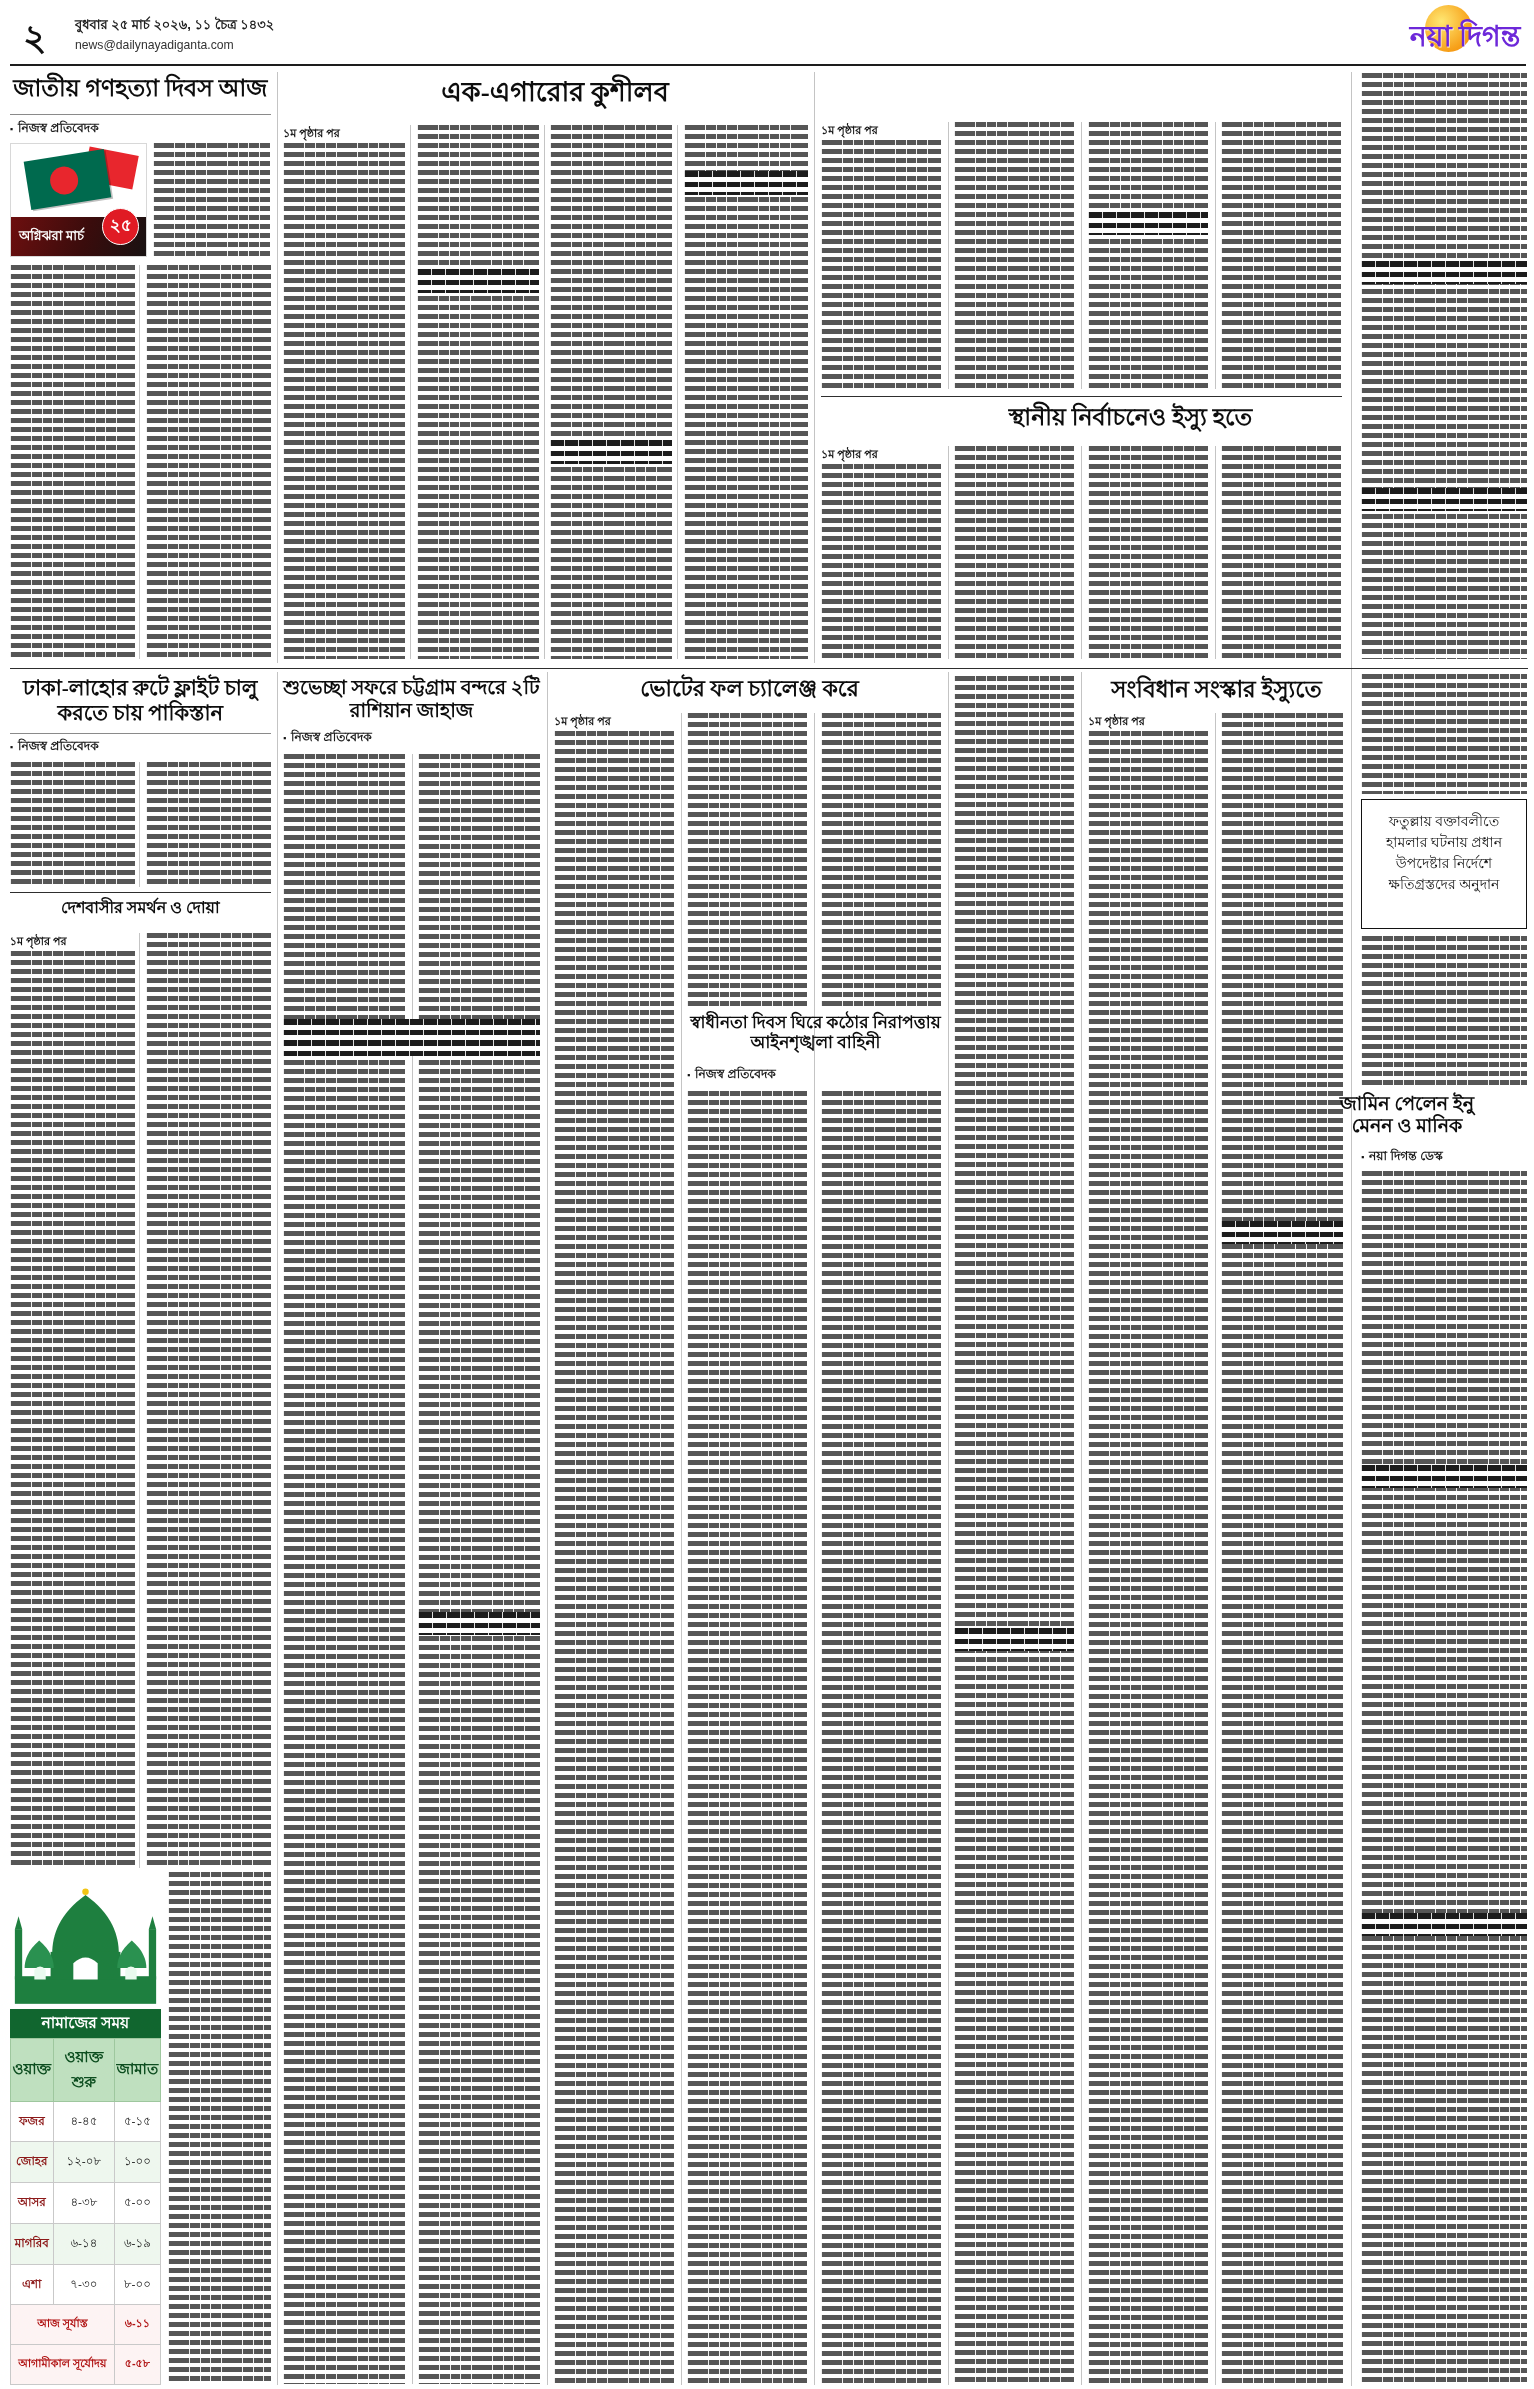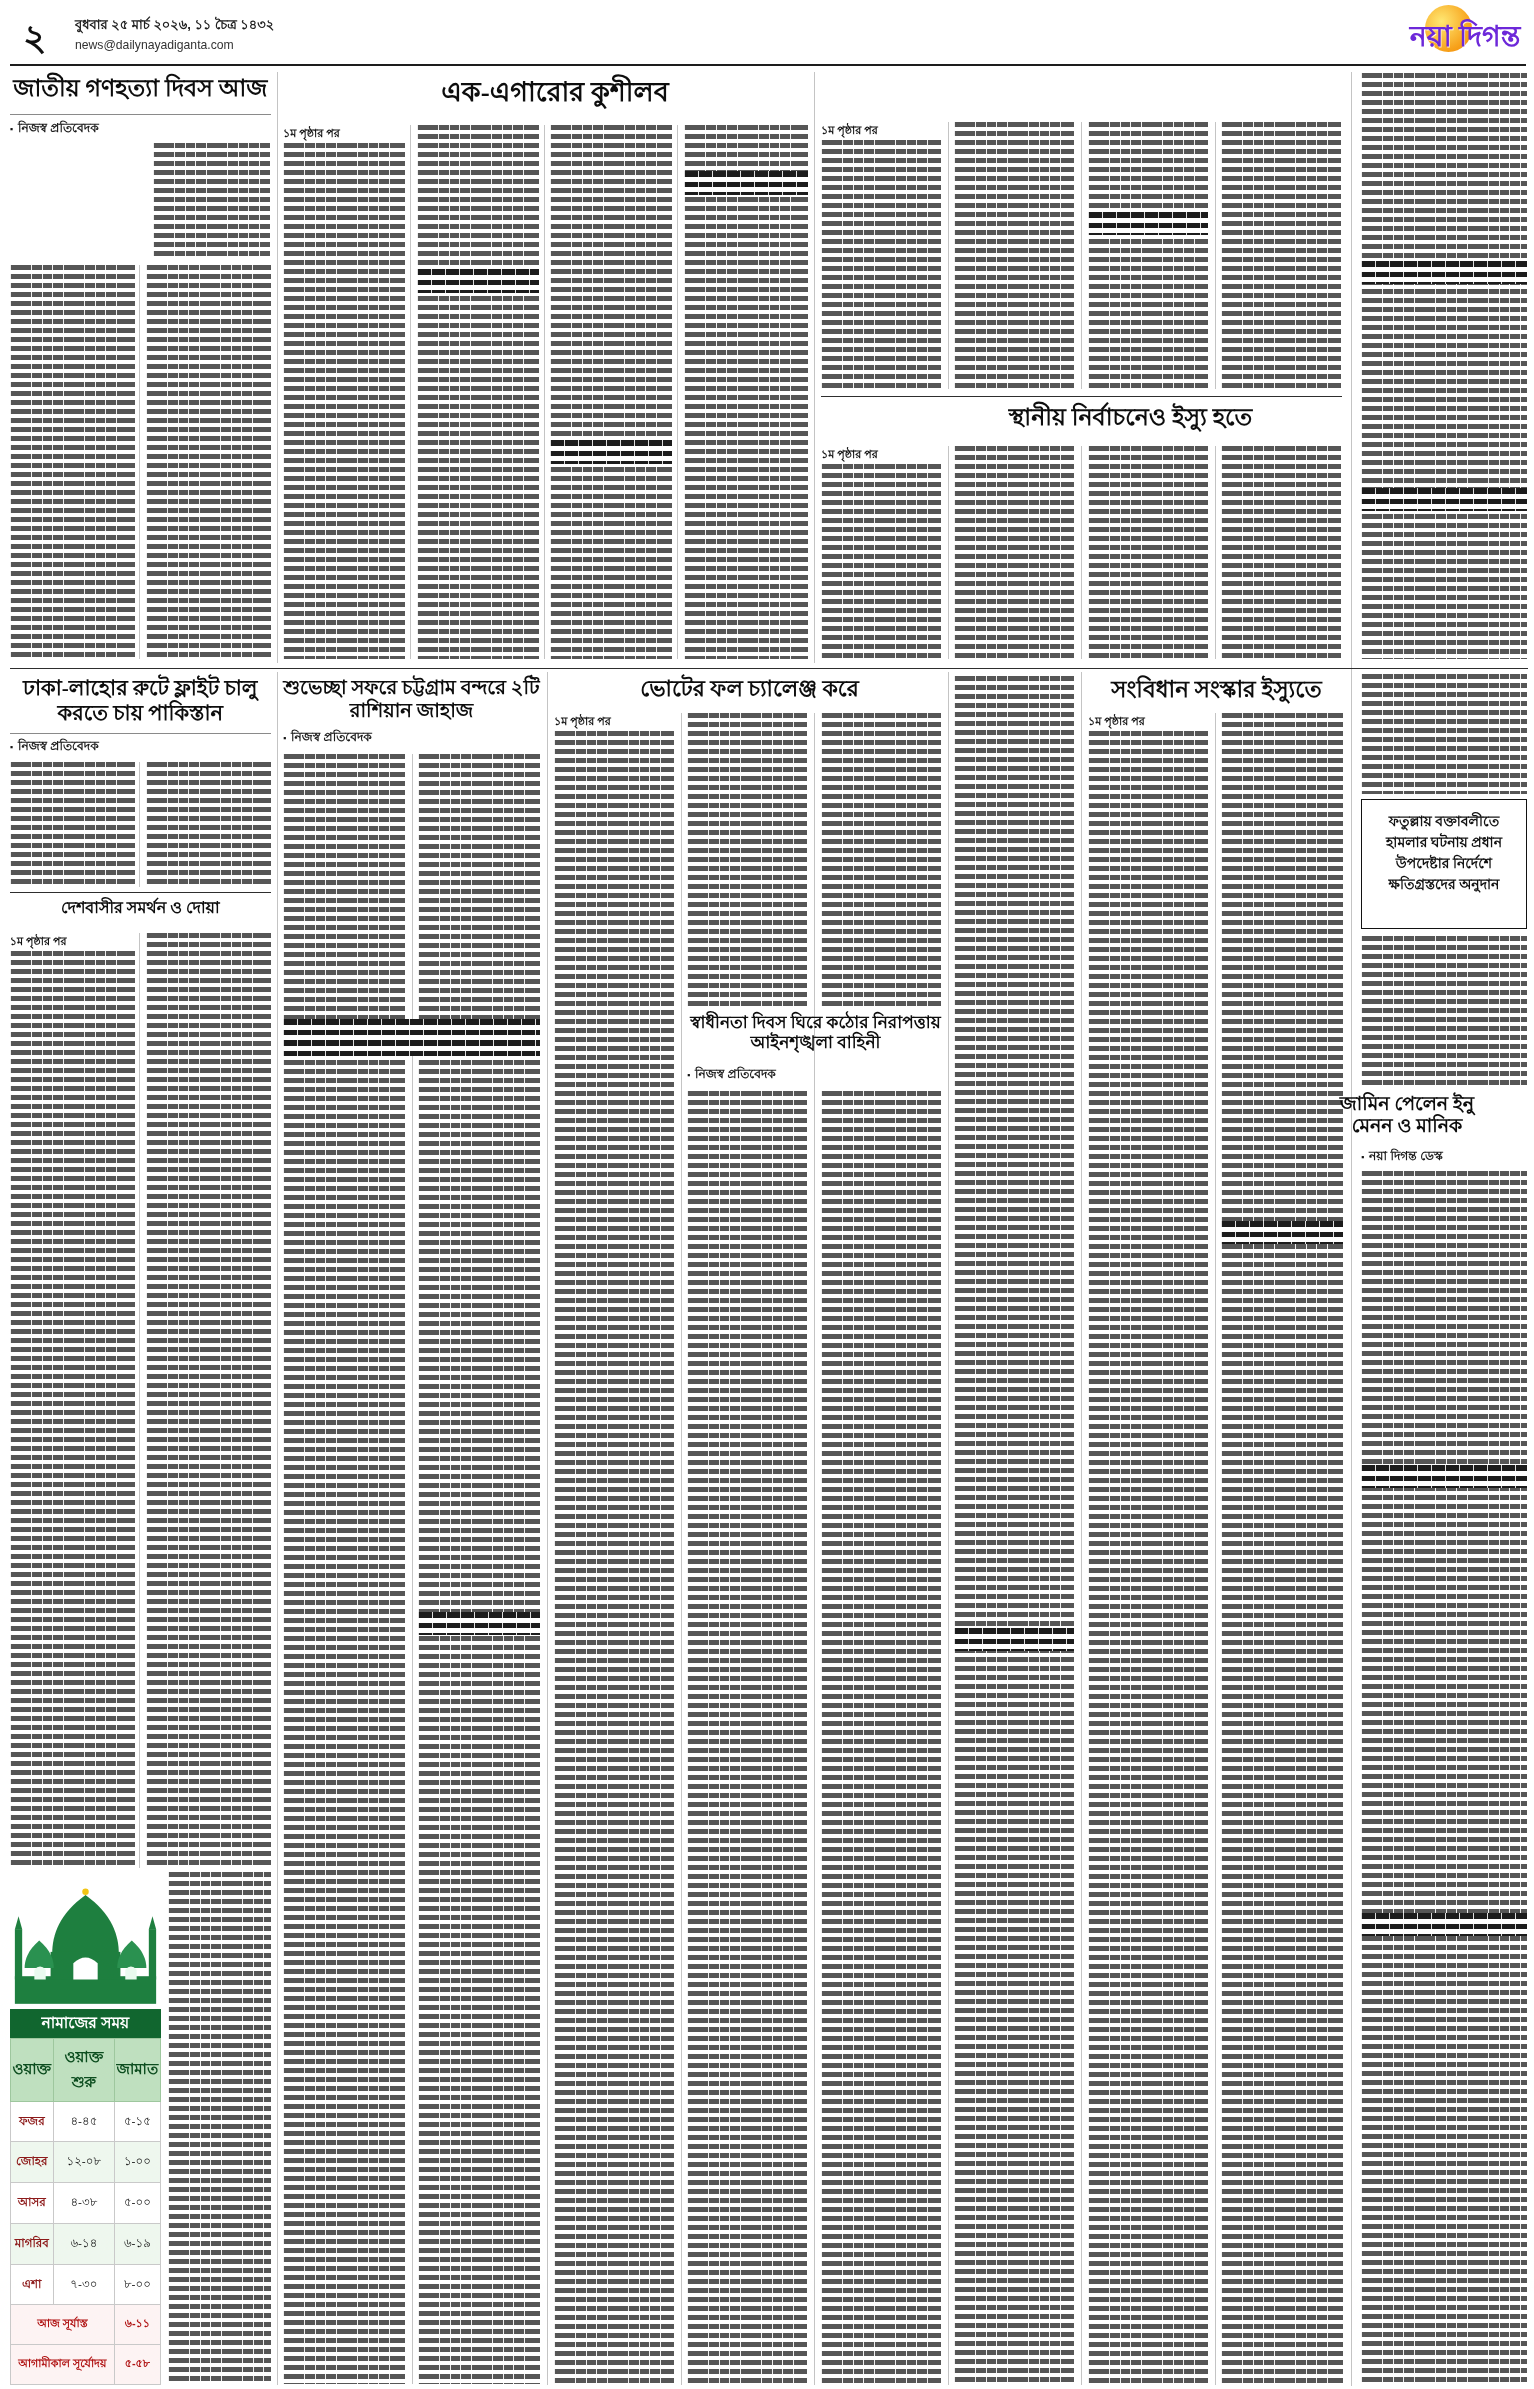--- a/index.html
+++ b/index.html
@@ -51,21 +51,21 @@
   .fa-ribbon{position:absolute;left:75px;top:6.5px;width:50px;height:34px;background:#e8262d;transform:rotate(11deg)}
   .fa-strip{position:absolute;left:0;bottom:0;width:100%;height:39px;
        background:linear-gradient(110deg,#6d0f0f 0%,#3a0c0c 55%,#191212 100%);
        display:flex;align-items:center;padding-left:8.1px}
   .fa-cap{color:#fff;font-weight:700;font-size:13px}
   .fa-day{position:absolute;right:6.5px;bottom:11.4px;width:37px;height:37px;border-radius:50%;
        background:#e01b24;border:1.6px solid #fff;color:#fff;font-size:17px;font-weight:700;
        display:flex;align-items:center;justify-content:center}
 
   
-  .notice-box{border:1.6px solid #121212;padding:11.4px 6.5px;text-align:center;font-weight:700;
+  .notice-box{border:1.6px solid #121212;padding:11.4px 6.5px;text-align:center;font-weight:400;
        font-size:14px;line-height:1.5;font-family:"Liberation Serif",serif;background:#fff}
 
   
   .prayer-banner{background:#11662f;color:#fff;font-weight:700;font-size:15.5px;
        display:flex;align-items:center;justify-content:center}
   .ptable{width:100%;height:100%;border-collapse:collapse;font-size:11.8px;background:#fff}
   .ptable th{background:#bfe0bf;color:#0c4d1f;border:0.8px solid #9ec79e;padding:5.7px 1.6px;font-size:15px}
   .ptable td{border:0.8px solid #c9c9c9;text-align:center;padding:9.8px 1.6px;color:#151515}
   .ptable td.pname{color:#8d1a1a;font-weight:700}
   .ptable tr.alt td{background:#eef7ee}
@@ -85,20 +85,30 @@
     <div class="sun"></div>
     <div class="logo-text">নয়া দিগন্ত</div>
   </div>
   <div class="abs rule-h-dark" style="left:9.8px;top:64px;width:1516px"></div>
 
   <div class="abs hl" style="left:9.8px;top:75px;width:261px;height:34px;font-size:23.6px">জাতীয় গণহত্যা দিবস আজ</div>
   <div class="abs rule-h" style="left:9.8px;top:114px;width:261px"></div>
   <div class="abs byline" style="left:9.8px;top:120px;width:261px;height:18px">
     <span class="sq">▪</span>
     <span>নিজস্ব প্রতিবেদক</span>
+  </div>
+  <div class="abs flag-art" style="left:9.8px;top:143px;width:137px;height:114px">
+    <div class="fa-ribbon"></div>
+    <div class="fa-flag">
+        <div class="fa-circ"></div>
+      </div>
+    <div class="fa-strip">
+      <span class="fa-cap">অগ্নিঝরা মার্চ</span>
+    </div>
+    <div class="fa-day">২৫</div>
   </div>
   <div class="abs greek" style="left:153px;top:143px;width:117px;height:114px"></div>
   <div class="abs greek" style="left:9.8px;top:265px;width:125px;height:394px"></div>
   <div class="abs greek" style="left:146px;top:265px;width:125px;height:394px"></div>
   <div class="abs rule-v" style="left:139px;top:265px;height:394px"></div>
 
   <div class="abs rule-v" style="left:277px;top:72px;height:591px"></div>
 
   <div class="abs hl" style="left:293px;top:77px;width:524px;height:37px;font-size:27px">এক-এগারোর কুশীলব</div>
   <div class="abs cont" style="left:283px;top:125px;width:122px;height:14.7px">১ম পৃষ্ঠার পর</div>

